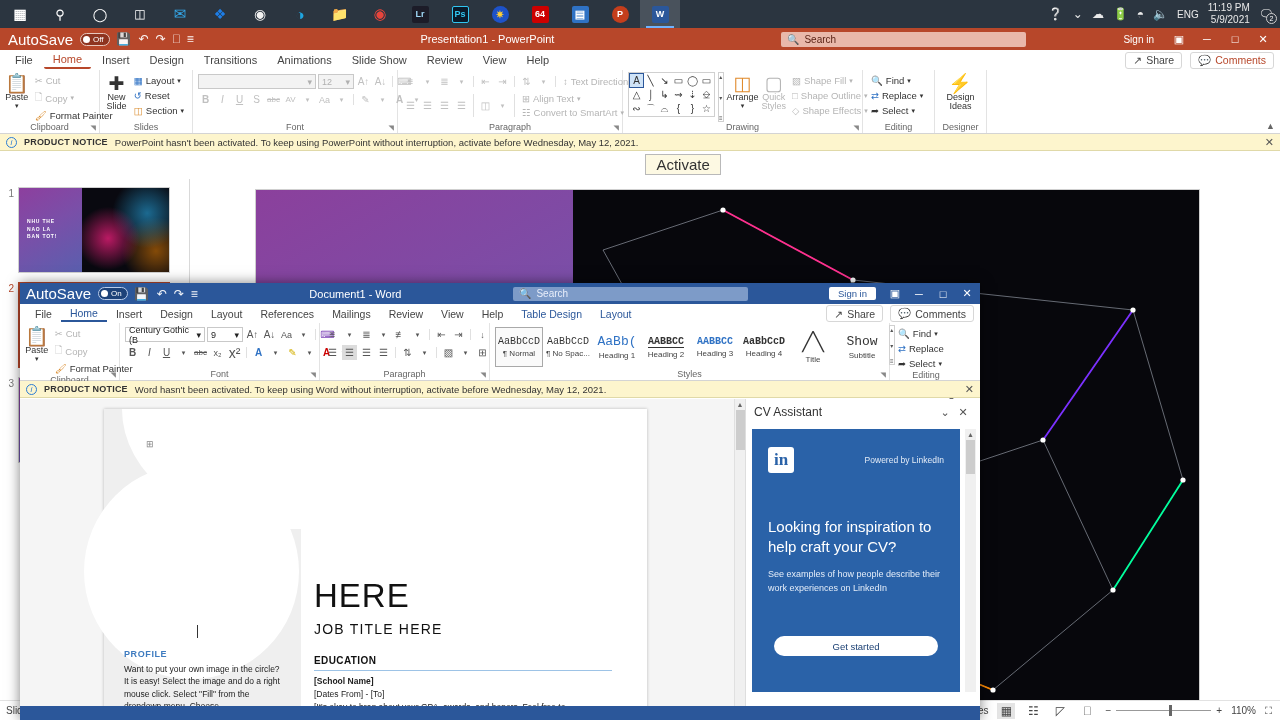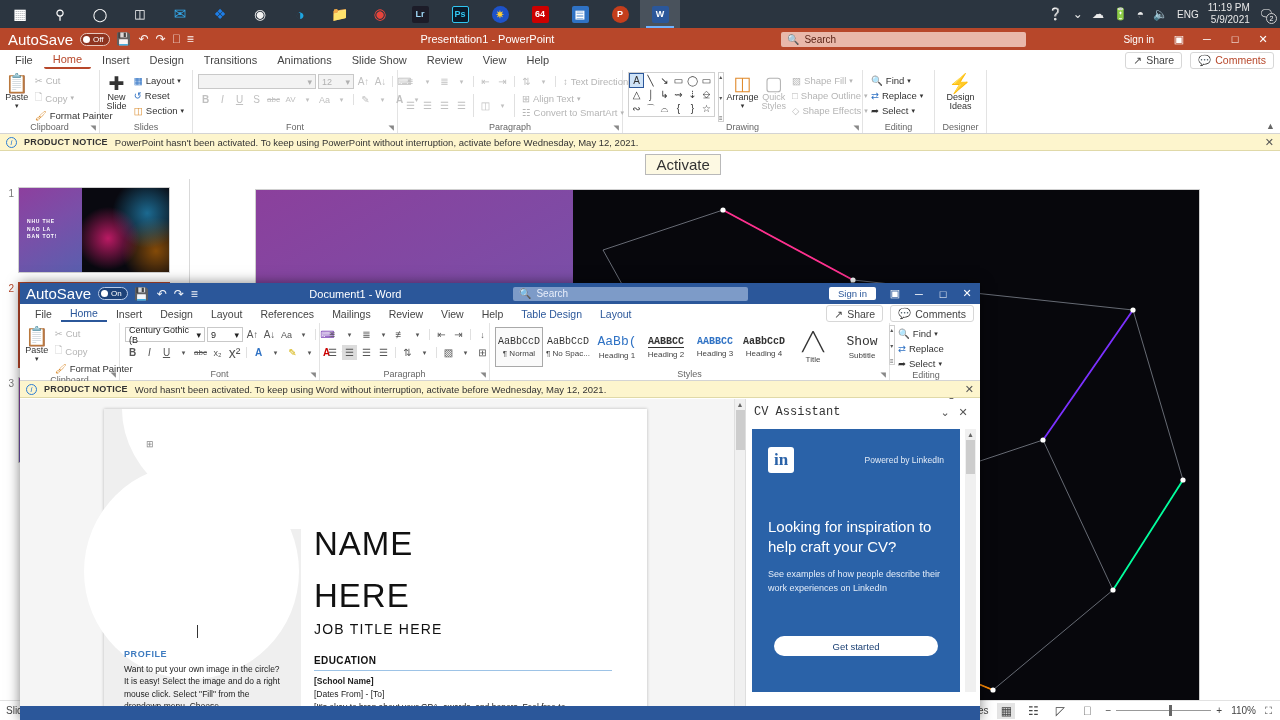--- a/index.html
+++ b/index.html
@@ -201,21 +201,21 @@
   .edu-b { position:absolute; left:210px; top:266px; width:300px; font-size:8.5px; line-height:1.5; color:#222; }
   .edu-b .b { font-weight:bold; }
 
   .doc-vscroll { width:11px; background:#f0f0f0; border-left:1px solid #e0e0e0; position:relative; }
   .doc-vscroll .arrow { height:11px; display:flex; align-items:center; justify-content:center; font-size:7px; color:#666; }
   .doc-vscroll .bar { position:absolute; top:11px; left:1px; width:9px; height:40px; background:#cdcdcd; }
 
   
   .cvpane { width:235px; background:#fff; border-left:1px solid #dedede; position:relative; }
   .cv-head { height:26px; display:flex; align-items:center; padding:0 8px; font-size:12px; color:#333; }
-  .cv-head .ttl { flex:1;font-family:Liberation Mono, monospace; }
+  .cv-head .ttl { flex:1; }
   .cv-head .btn { width:18px; text-align:center; cursor:pointer; color:#555; font-size:11px;}
   .cv-card {
     position:absolute; left:6px; top:30px; right:20px; bottom:14px; background:#2a62a8;
     padding:18px 16px; color:#fff;
   }
   .in-logo { width:26px; height:26px; background:#fff; color:#2a62a8; font-weight:bold; font-size:17px;
              display:flex; align-items:center; justify-content:center; border-radius:3px; font-family:"Liberation Serif",serif;}
   .cv-top { display:flex; align-items:center; justify-content:space-between; }
   .cv-powered { font-size:8.5px; color:#e4ecf7; }
   .cv-h { margin-top:44px; font-size:15px; line-height:1.3; font-weight:400; }
@@ -916,21 +916,20 @@
     <div class="word-doc">
       <div class="doc-scroll-area">
         <div class="page">
           <div class="leftcol"></div>
           <div class="swoosh"></div>
           <div class="circ"></div>
           <span class="anchor-ico">⊞</span>
           <span class="caret"></span>
           <div class="profile-h">PROFILE</div>
           <div class="profile-b">Want to put your own image in the circle?  It is easy!  Select the image and do a right mouse click.  Select "Fill" from the dropdown menu. Choose</div>
-          <div class="name1">NAME</div>
           <div class="name2">HERE</div>
           <div class="jobtitle">JOB TITLE HERE</div>
           <div class="edu-h">EDUCATION</div>
           <div class="edu-rule"></div>
           <div class="edu-b">
             <div class="b">[School Name]</div>
             <div>[Dates From] - [To]</div>
             <div>[It's okay to brag about your GPA, awards, and honors. Feel free to</div>
           </div>
         </div>

